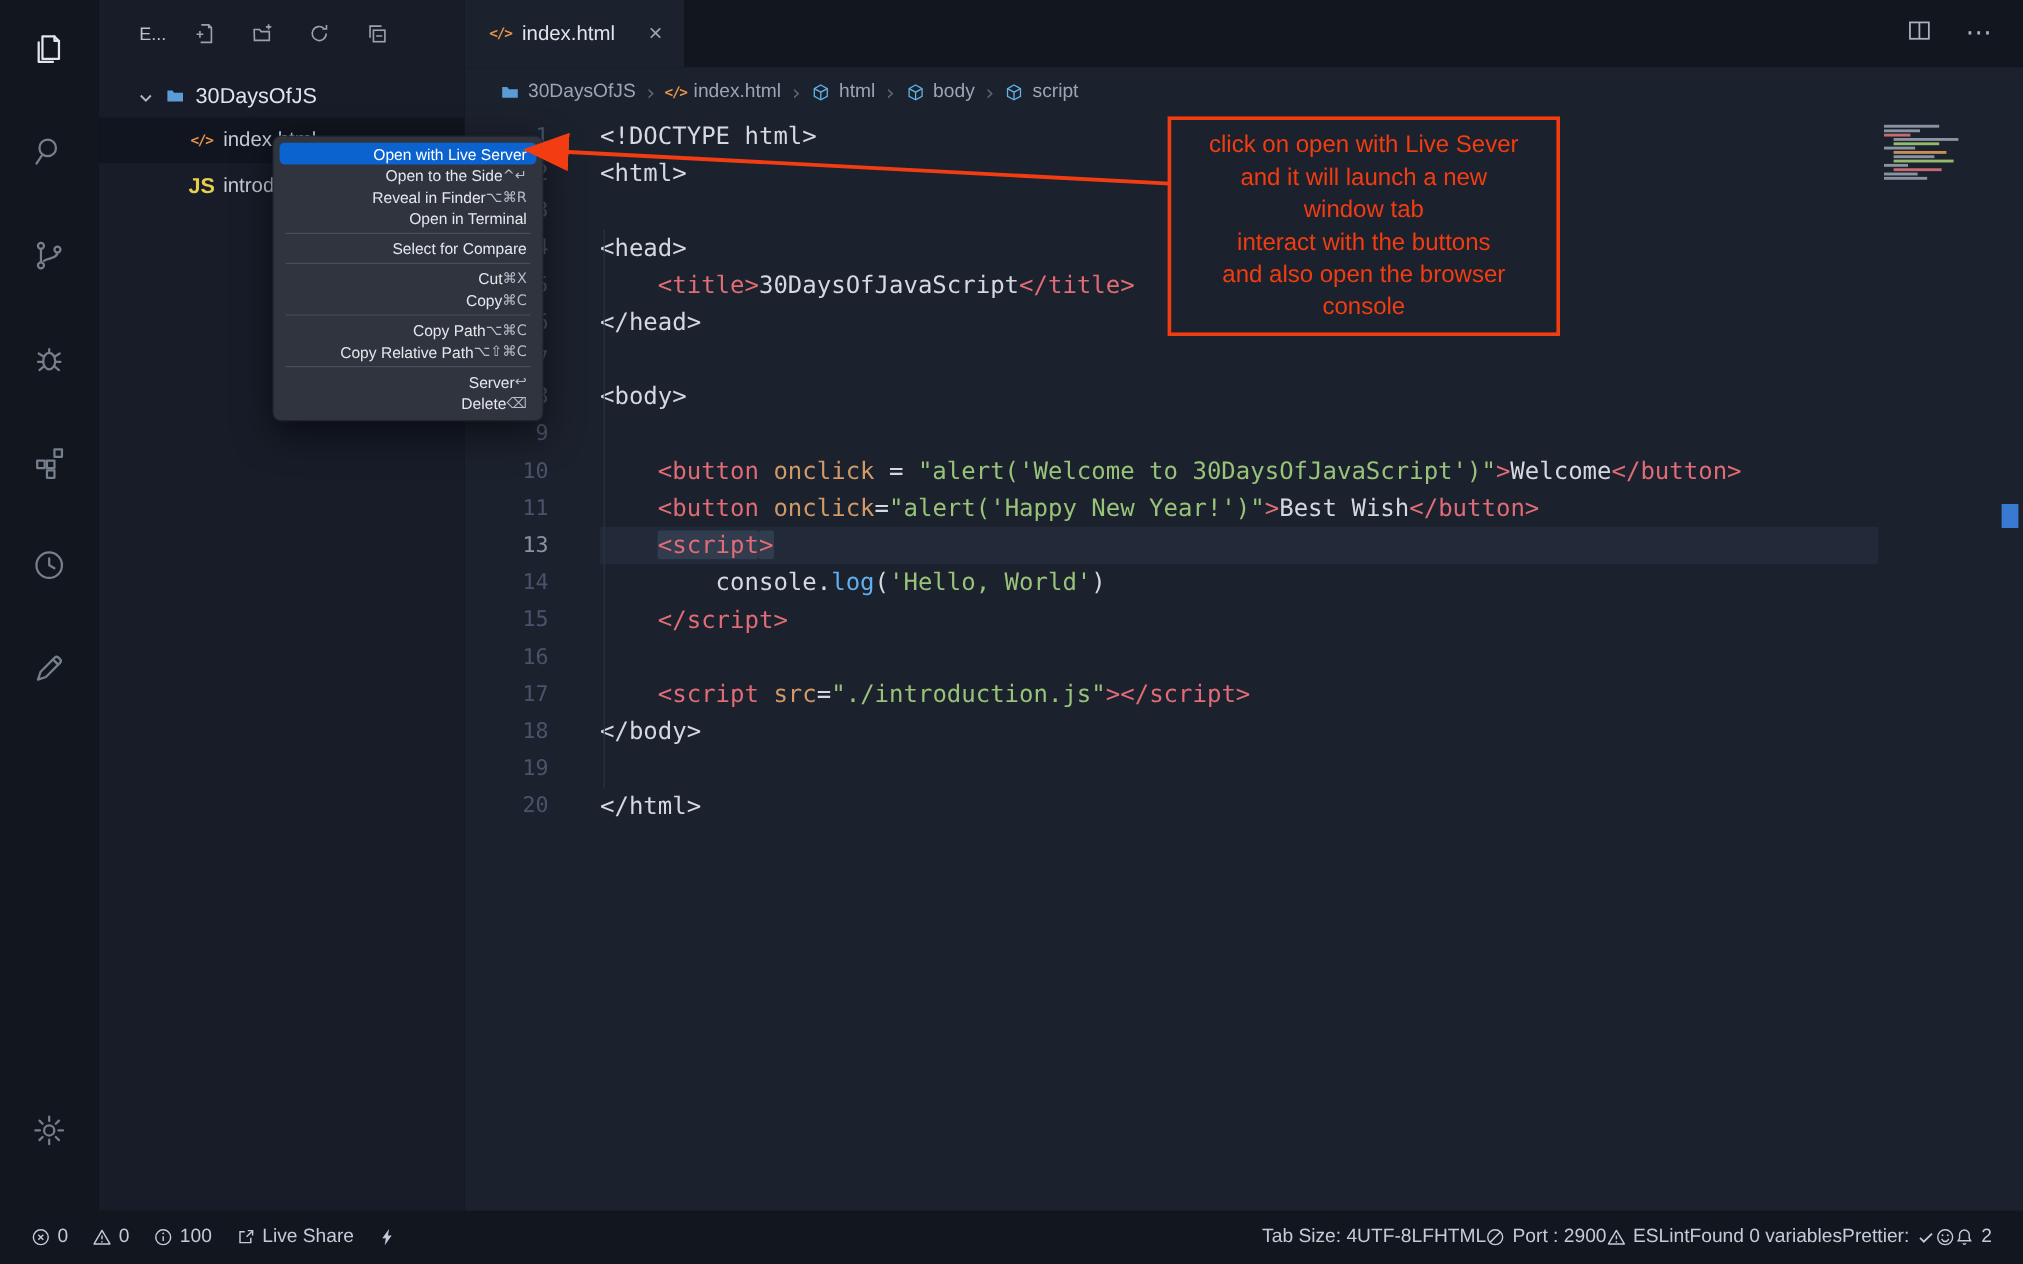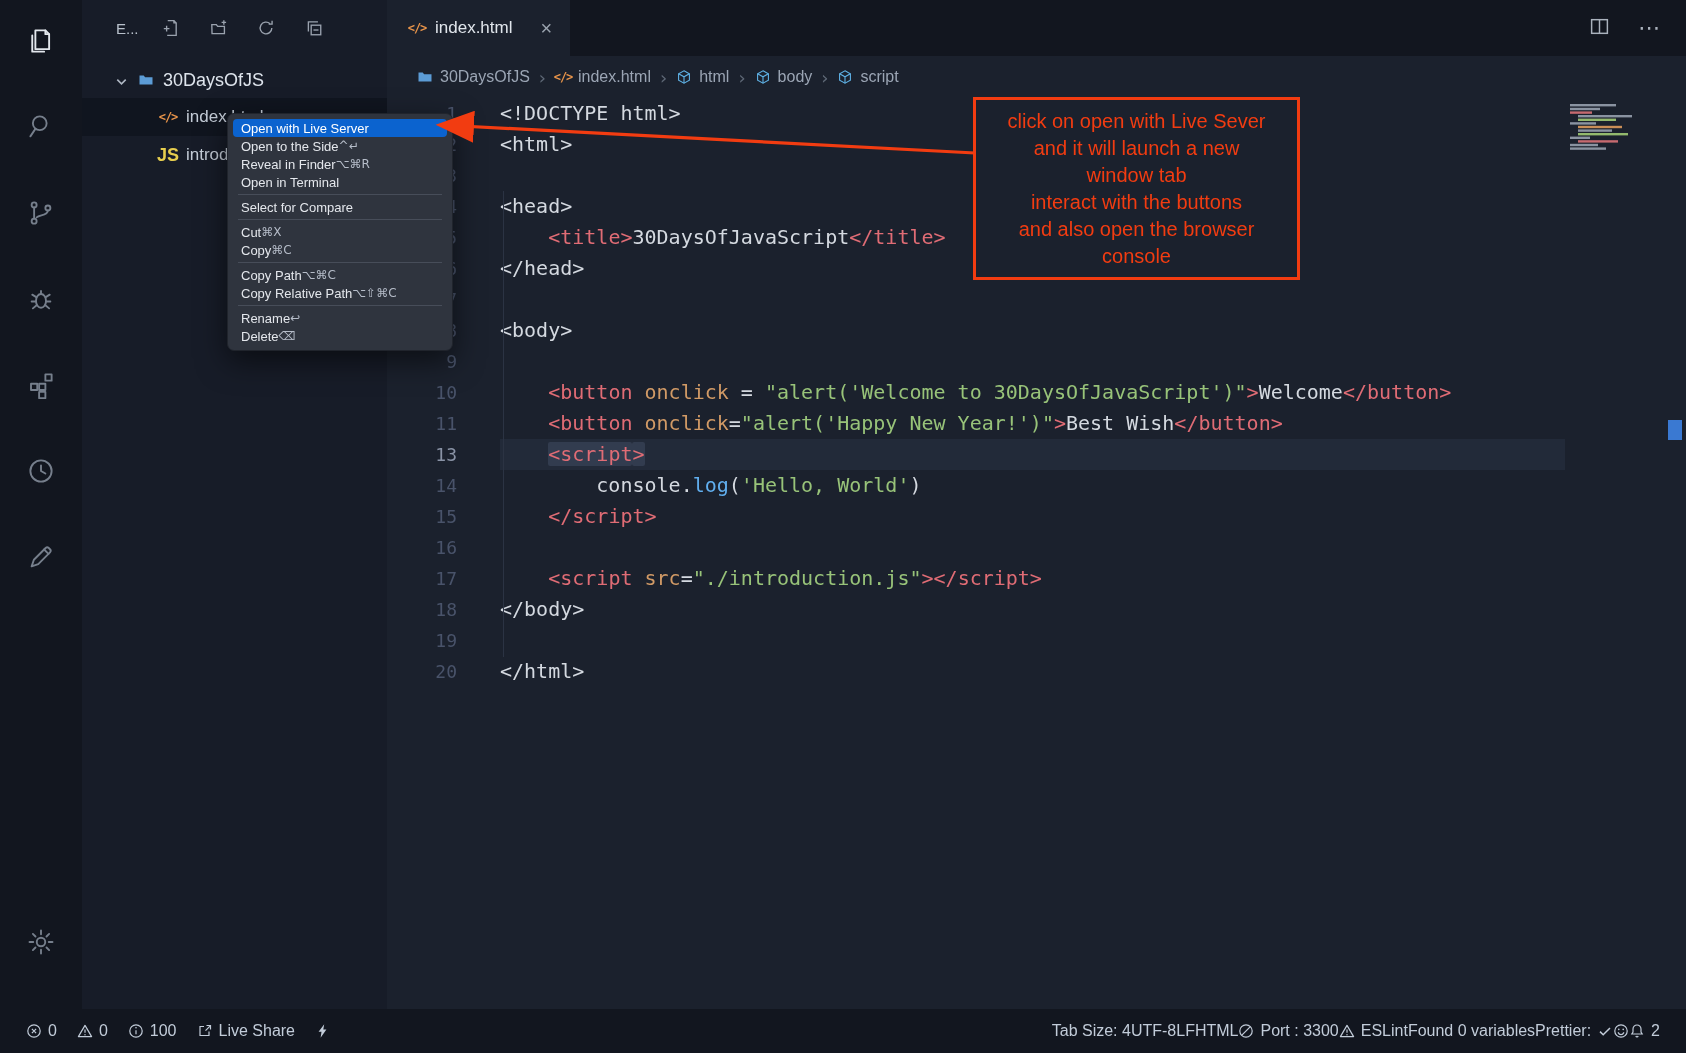--- a/index.html
+++ b/index.html
@@ -62,21 +62,21 @@
 #status-bar{position:absolute;left:0;top:1009px;width:1686px;height:44px;background:#12161f;display:flex;align-items:center;justify-content:space-between;padding:0 26px;color:#c2ccd9;font-size:16px;z-index:6}
 #status-left,#status-right{display:flex;align-items:center}
 #status-left{gap:20px}
 #status-right{}
 .sb-item{display:flex;align-items:center;gap:6px;cursor:pointer;white-space:nowrap}
 .ic{display:inline-flex;width:16px;height:16px;flex:none;align-items:center;justify-content:center}
 .ic svg{width:100%;height:100%}
 
 
 #context-menu{position:absolute;left:227px;top:113px;width:226px;background:#2f343e;border:1px solid #20242c;border-radius:7px;box-shadow:0 10px 30px rgba(0,0,0,.55);padding:5px 0;z-index:40;font-size:13px;color:#e4e7ec}
-.menu-item{height:18px;display:flex;align-items:center;justify-content:flex-start;padding:0 8px;margin:0 5px;border-radius:4px;cursor:pointer}
+.menu-item{height:18px;display:flex;align-items:center;justify-content:flex-end;padding:0 8px;margin:0 5px;border-radius:4px;cursor:pointer}
 .menu-item.hl{background:#0b63cf;color:#fff}
 .mi-key{color:#b6bdc9;font-family:"DejaVu Sans",sans-serif;font-size:12px}
 .menu-item.hl .mi-key{color:#e8f0fb}
 .menu-sep{height:1px;background:#474d59;margin:3px 10px}
 
 
 #annotation-box{position:absolute;left:973px;top:97px;width:327px;height:183px;border:3px solid #f23c11;z-index:45;display:flex;flex-direction:column;justify-content:center;align-items:center;padding:4px 8px;background:transparent}
 .an-line{color:#f23c11;font-size:20px;line-height:27px;text-align:right;font-weight:500}
 #arrow-overlay{position:absolute;left:0;top:0;width:1686px;height:1053px;z-index:50;pointer-events:none}
 </style>
@@ -370,21 +370,21 @@
         <div class="sb-item">
           <span>HTML</span>
         </div>
         <div class="sb-item">
           <span class="ic">
             <svg viewBox="0 0 16 16" fill="none" stroke="currentColor" stroke-width="1.2">
               <circle cx="8" cy="8" r="6.2"></circle>
               <path d="M3.9 12.1L12.1 3.9"></path>
             </svg>
           </span>
-          <span>Port : 3300</span>
+          <span>Port : 2900</span>
         </div>
         <div class="sb-item">
           <span class="ic">
             <svg viewBox="0 0 16 16" fill="none" stroke="currentColor" stroke-width="1.2" stroke-linejoin="round">
               <path d="M8 2.4L14.6 13.6H1.4Z"></path>
               <path d="M8 6.6v3.2"></path>
               <circle cx="8" cy="11.8" r="0.7" fill="currentColor" stroke="none"></circle>
             </svg>
           </span>
           <span>ESLint</span>
@@ -457,21 +457,21 @@
       <div class="menu-item ">
         <span class="mi-label">Copy Path</span>
         <span class="mi-key">⌥⌘C</span>
       </div>
       <div class="menu-item ">
         <span class="mi-label">Copy Relative Path</span>
         <span class="mi-key">⌥⇧⌘C</span>
       </div>
       <div class="menu-sep"></div>
       <div class="menu-item ">
-        <span class="mi-label">Rename</span>
+        <span class="mi-label">Server</span>
         <span class="mi-key">↩</span>
       </div>
       <div class="menu-item ">
         <span class="mi-label">Delete</span>
         <span class="mi-key">⌫</span>
       </div>
     </div>
 
   <div id="annotation-box">
       <div class="an-line">click on open with Live Sever</div>

